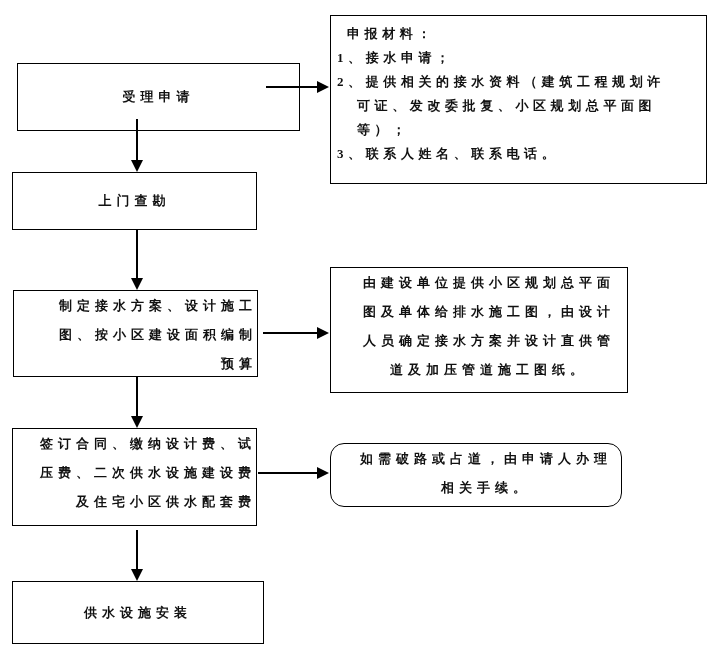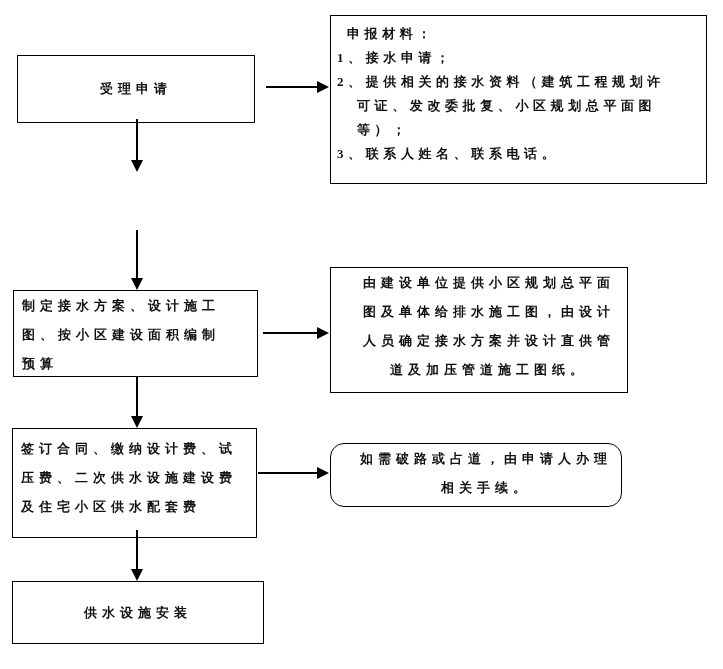--- a/index.html
+++ b/index.html
@@ -26,20 +26,21 @@
     display: flex;
     align-items: center;
     justify-content: center;
     text-align: center;
   }
   
   .box.ml {
     white-space: pre;
     line-height: 29px;
     padding: 0 0 0 8px;
+    text-align: right;
   }
   
   .box.note {
     white-space: pre;
     line-height: 29px;
     padding: 0 0 0 20px;
     text-align: center;
   }
   
   .box.note1 {
@@ -65,30 +66,33 @@
     border-top: 6px solid transparent;
     border-bottom: 6px solid transparent;
     border-left: 12px solid #000000;
   }
 </style>
 </head>
 <body>
 
 <div class="canvas">
 
-  <div class="box center" style="left:17px; top:55px; width:238px; height:68px;justify-content:center;">
+  <div class="box center" style="left:17px; top:63px; width:283px; height:68px;justify-content:center;">
     <span>受理申请</span>
   </div>
 
+  <div class="box center" style="left:12px; top:172px; width:245px; height:58px;">
+    <span>上门查勘</span>
+  </div>
 
   <div class="box ml" style="left:13px; top:290px; width:245px; height:87px;">制定接水方案、设计施工
 图、按小区建设面积编制
 预算</div>
 
-  <div class="box ml" style="left:12px; top:428px; width:245px; height:110px; padding-top:5px;">签订合同、缴纳设计费、试
+  <div class="box ml" style="left:12px; top:428px; width:245px; height:98px; ">签订合同、缴纳设计费、试
 压费、二次供水设施建设费
 及住宅小区供水配套费</div>
 
   <div class="box center" style="left:12px; top:581px; width:252px; height:63px;">
     <span>供水设施安装</span>
   </div>
 
   <div class="box note1" style="left:330px; top:15px; width:377px; height:169px;">
     <div class="ln ind-h">申报材料：</div>
     <div class="ln">1、接水申请；</div>

